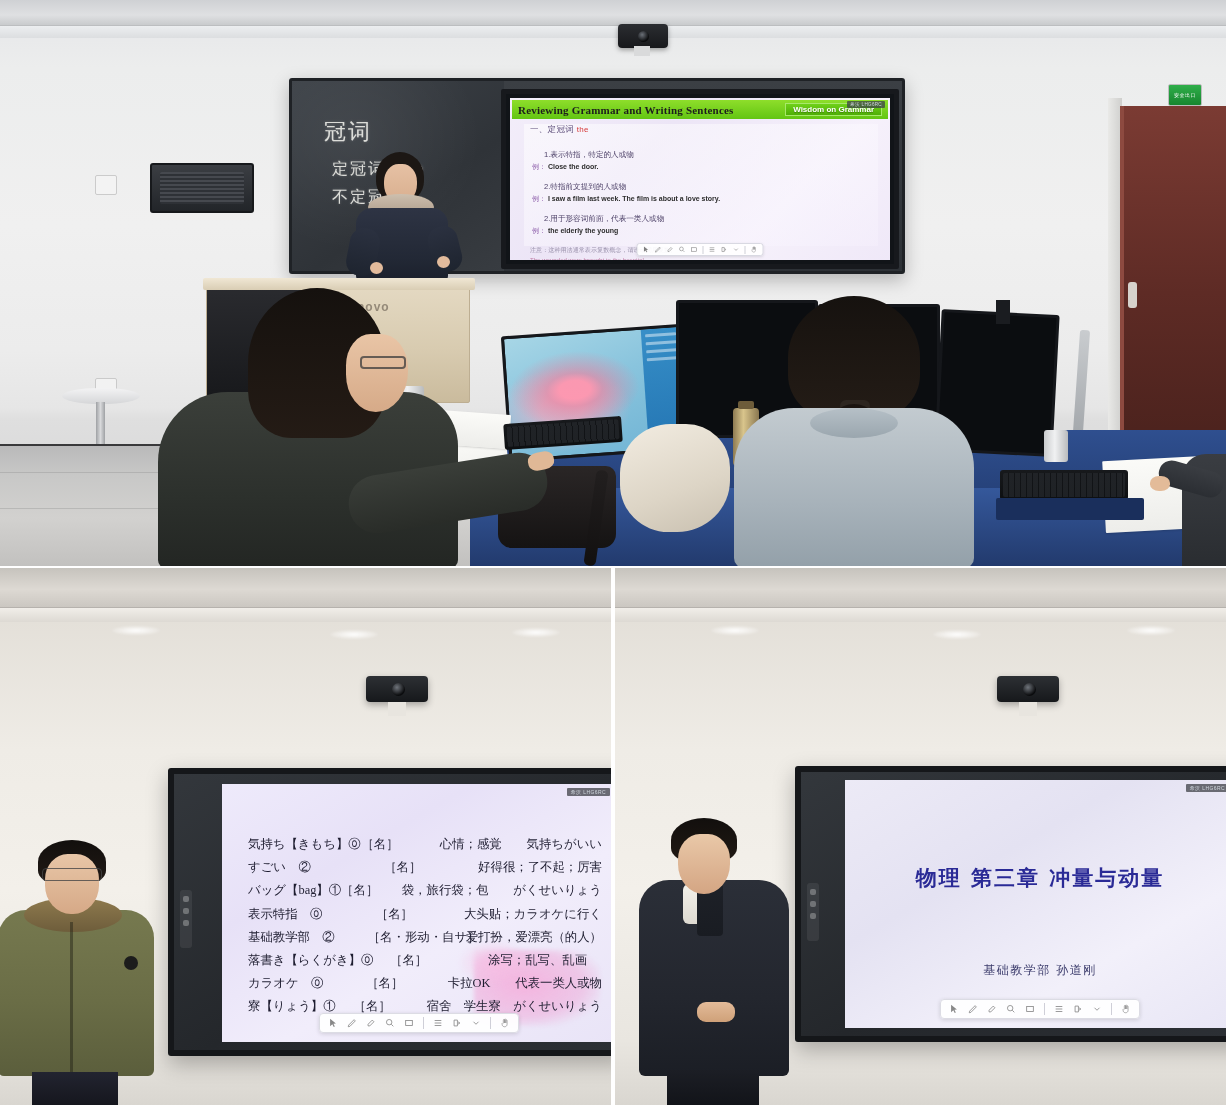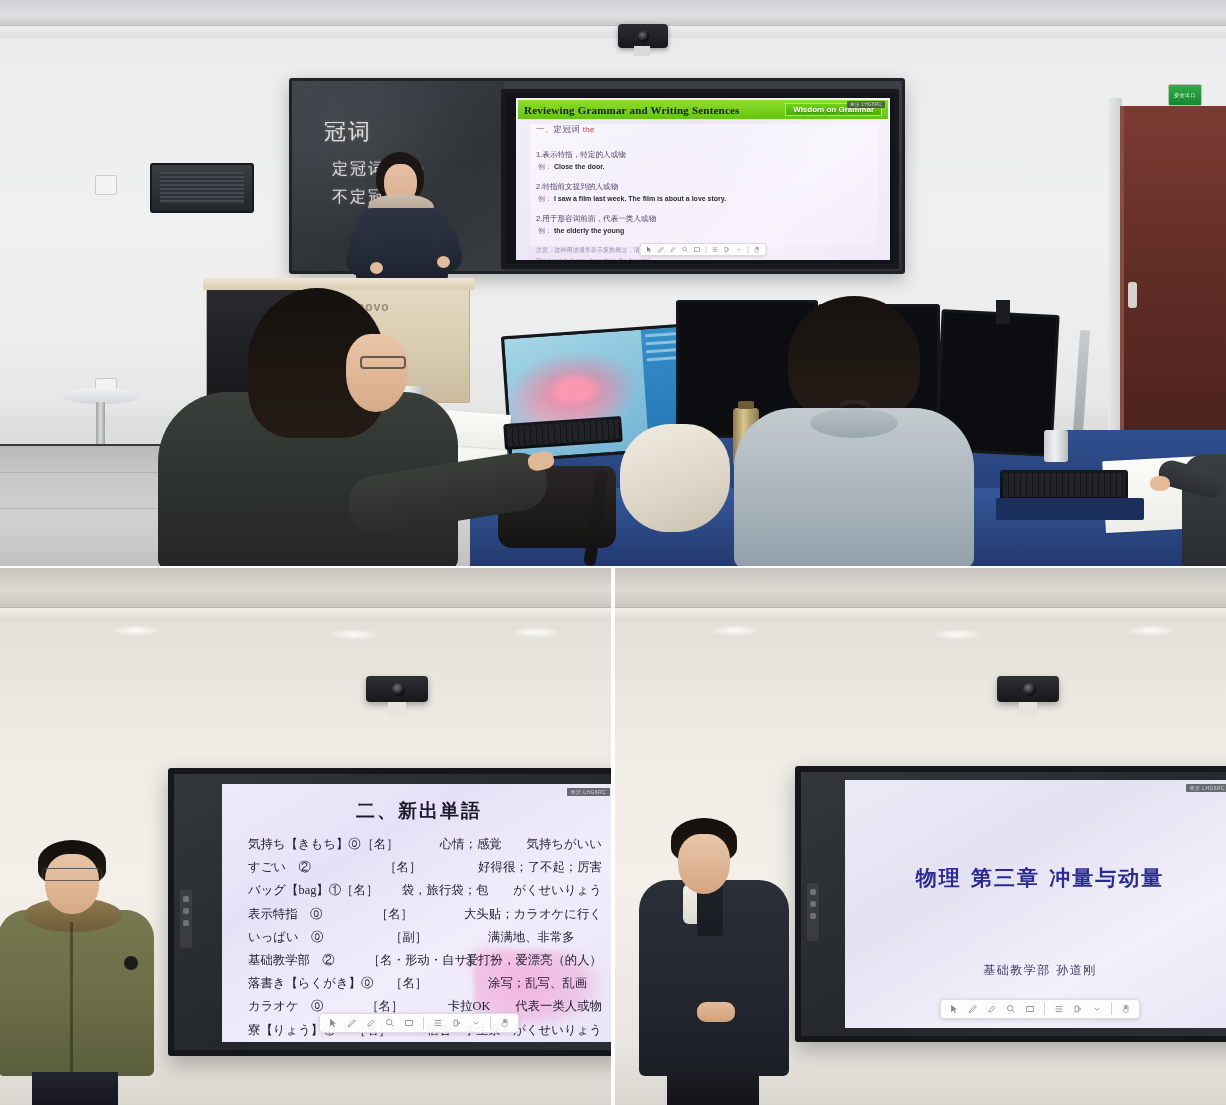--- a/index.html
+++ b/index.html
@@ -86,21 +86,20 @@
     position:absolute; left:209px; top:8px; width:398px; height:180px;
     background:#111418; border:5px solid #17191d; border-radius:2px;
     overflow:hidden;
   }
 
   
   .ppt-en{
     position:absolute; inset:4px;
     background:linear-gradient(135deg,#f3eefa 0%,#ece5f6 35%,#f6f1fb 70%,#efe8f8 100%);
     overflow:hidden;
-    margin-left:6px;
   }
   .ppt-en-bar{
     position:absolute; left:2px; top:2px; right:2px; height:19px;
     background:linear-gradient(180deg,#8ede2b,#63c512);
     display:flex; align-items:center; padding:0 6px; gap:4px;
   }
   .ppt-en-title{
     font-family:"Liberation Serif", serif; font-weight:700; font-size:11px;
     color:#1d1d1d; letter-spacing:.2px; white-space:nowrap;
   }
@@ -112,21 +111,21 @@
   }
   .ppt-en-body{
     position:absolute; left:14px; top:26px; right:12px; bottom:14px;
     background:linear-gradient(160deg,rgba(255,255,255,.55),rgba(248,243,255,.35));
   }
   .ppt-en-h{
     position:absolute; left:6px; top:0; font-size:8.5px; color:#5a4a78;
     letter-spacing:.3px;
   }
   .ppt-en-h em{ color:#d63a3a; font-style:normal; font-size:8px; }
-  .ppt-line{ position:absolute; left:6px; font-size:7.6px; color:#4b3f66; white-space:nowrap; }
+  .ppt-line{ position:absolute; left:20px; font-size:7.6px; color:#4b3f66; white-space:nowrap; }
   .ppt-ex{ position:absolute; left:8px; font-size:7px; color:#8a5aa8; white-space:nowrap; }
   .ppt-ex b{ color:#2d2d2d; font-weight:600; }
   .ppt-note{ position:absolute; left:6px; font-size:6.1px; color:#9b93ac; white-space:nowrap; }
   .ppt-note2{ position:absolute; left:6px; font-size:6.1px; color:#c07fa8; white-space:nowrap; }
 
   .ppt-toolbar{
     position:absolute; left:50%; transform:translateX(-50%); bottom:4px;
     height:13px; background:rgba(255,255,255,.92);
     border:1px solid #d9d9e2; border-radius:3px;
     display:flex; align-items:center; gap:5px; padding:0 5px;
@@ -647,21 +646,20 @@
     <div class="bp-board" style="left:168px; top:200px; width:460px; height:288px;">
       <div class="bp-board-dark"></div>
       <div class="bp-side-keys">
           <i></i>
           <i></i>
           <i></i>
         </div>
       <div class="bp-screen" style="left:48px; top:10px; right:6px; bottom:8px;">
         <div class="bp-screen-tag">希沃 LHG6RC</div>
 
-        <div class="jp-title">二、新出単語</div>
 
         <div class="jp-blob"></div>
         <div class="jp-blob2"></div>
 
         <div class="jp-list">
           <div class="jp-row">
             <span class="jp-a">気持ち【きもち】⓪</span>
             <span class="jp-b">［名］</span>
             <span class="jp-c">心情；感覚　　気持ちがいい</span>
           </div>
@@ -672,25 +670,20 @@
           </div>
           <div class="jp-row">
             <span class="jp-a">バッグ【bag】①</span>
             <span class="jp-b">［名］</span>
             <span class="jp-c">袋，旅行袋；包　　がくせいりょう</span>
           </div>
           <div class="jp-row">
             <span class="jp-a">表示特指　⓪</span>
             <span class="jp-b">［名］</span>
             <span class="jp-c">大头贴；カラオケに行く</span>
-          </div>
-          <div class="jp-row">
-            <span class="jp-a">いっぱい　⓪</span>
-            <span class="jp-b">［副］</span>
-            <span class="jp-c">满满地、非常多</span>
           </div>
           <div class="jp-row">
             <span class="jp-a">基础教学部　②</span>
             <span class="jp-b">［名・形动・自サ］</span>
             <span class="jp-c">爱打扮，爱漂亮（的人）</span>
           </div>
           <div class="jp-row">
             <span class="jp-a">落書き【らくがき】⓪</span>
             <span class="jp-b">［名］</span>
             <span class="jp-c">涂写；乱写、乱画</span>

